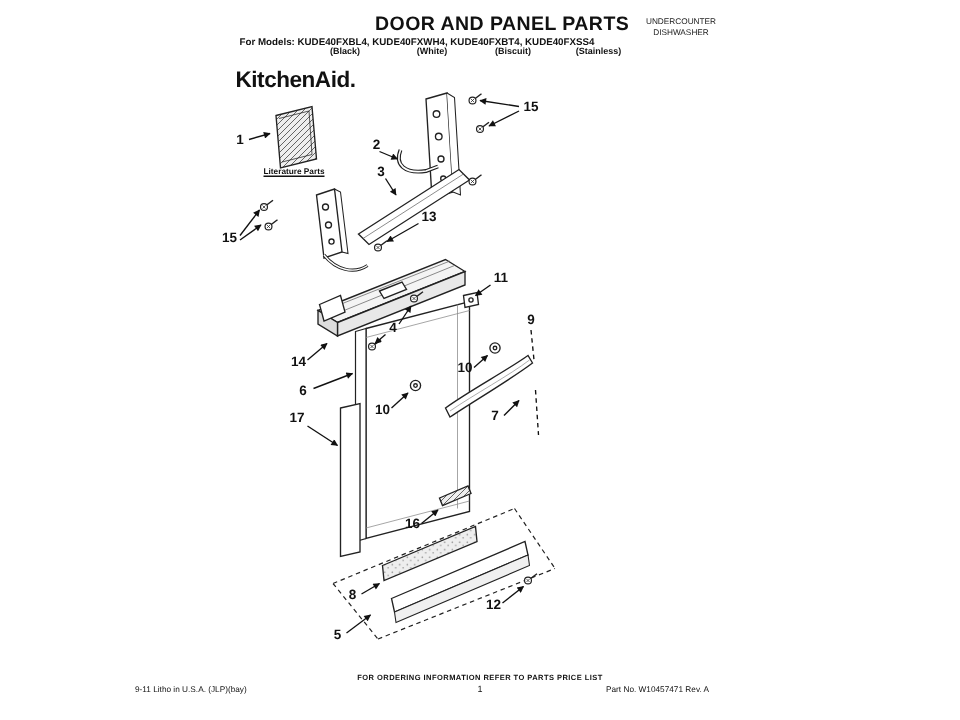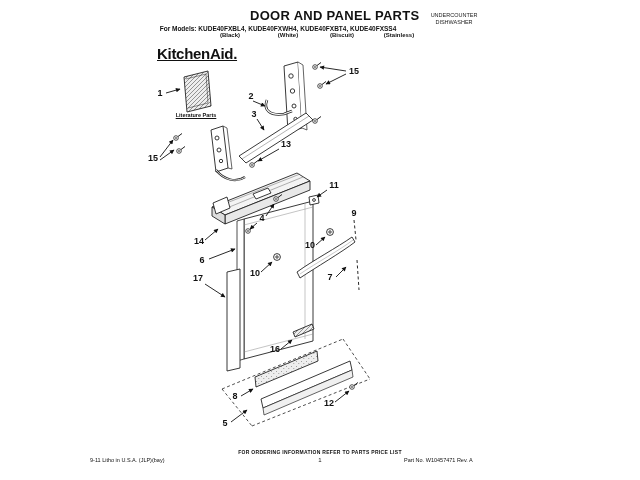--- a/index.html
+++ b/index.html
@@ -7,21 +7,21 @@
         font-family:"Liberation Sans",sans-serif;color:#111;}
   .title{position:absolute;left:250px;top:8px;width:156px;text-align:center;
          font-size:13px;font-weight:bold;white-space:nowrap;letter-spacing:.3px;}
   .models{position:absolute;left:150px;top:25px;width:256px;text-align:center;
           font-size:6.5px;font-weight:bold;white-space:nowrap;}
   #colors-row{position:absolute;left:0;top:32px;width:640px;height:8px;}
   .color-label{position:absolute;transform:translateX(-50%);font-size:6px;font-weight:bold;white-space:nowrap;}
   .appliance{position:absolute;left:426px;top:12px;width:56px;text-align:center;
              font-size:5.5px;line-height:7px;color:#222;}
   .logo{position:absolute;left:157px;top:45px;font-size:15px;font-weight:bold;
-        letter-spacing:-.3px;font-family:"Liberation Sans",sans-serif;text-decoration:underline;}
+        letter-spacing:-.3px;font-family:"Liberation Sans",sans-serif;}
   .lit-label{position:absolute;left:166px;top:112px;width:60px;text-align:center;
              font-size:5.5px;font-weight:bold;text-decoration:underline;white-space:nowrap;}
   .ordering{position:absolute;left:230px;top:449px;width:180px;text-align:center;
             font-size:5px;font-weight:bold;letter-spacing:.3px;white-space:nowrap;}
   .litho{position:absolute;left:90px;top:457px;font-size:5.5px;white-space:nowrap;}
   .pageno{position:absolute;left:312px;top:457px;width:16px;text-align:center;font-size:6px;}
   .partno{position:absolute;left:404px;top:457px;font-size:5.5px;white-space:nowrap;}
   #diagram-svg{position:absolute;left:0;top:0;}
   .callout-num{font-family:"Liberation Sans",sans-serif;font-weight:bold;font-size:9px;
                text-anchor:middle;fill:#111;stroke:none;}

